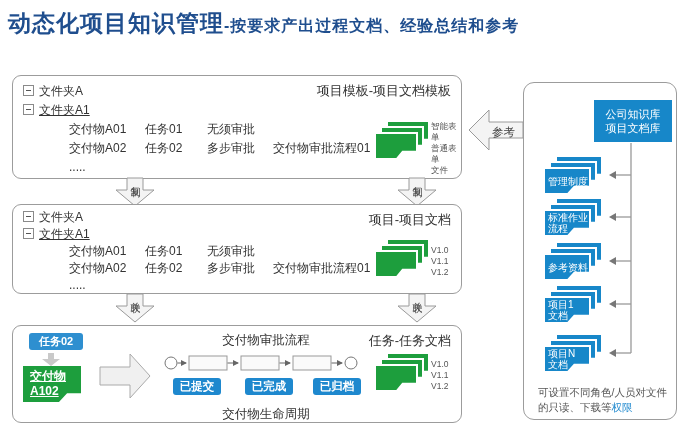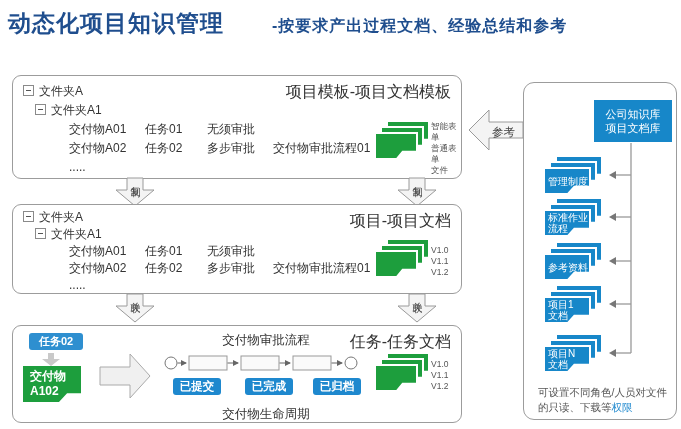--- a/index.html
+++ b/index.html
@@ -3,31 +3,31 @@
 <meta charset="utf-8">
 <style>
   html,body{margin:0;padding:0;background:#fff;}
   .stage{position:relative;width:681px;height:429px;background:#fff;overflow:hidden;
          font-family:"Liberation Sans","DejaVu Sans",sans-serif;}
   .pre{white-space:pre-line;}
 
   
   .title{position:absolute;left:8px;top:8px;color:var(--title_blue);font-weight:bold;}
   .title .main{font-size:23px;letter-spacing:1px;}
-  .title .sub{font-size:16px;letter-spacing:1px;margin-left:48px;}
+  .title .sub{font-size:16px;letter-spacing:1px;}
 
   
   .panel{position:absolute;background:#fff;border:1px solid #9c9c9c;border-radius:9px;}
-  .box-label{position:absolute;top:6px;right:10px;font-size:16px;color:#333;}
+  .box-label{position:absolute;top:6px;right:10px;font-size:13px;color:#333;}
 
   
   .tree{position:absolute;left:10px;top:6px;font-size:12px;color:#333;}
   .tree1 .t-line{height:19px;line-height:19px;}
   .tree2 .t-line{height:17px;line-height:17px;}
-  .lv1{margin-left:12px;}
+  .lv1{text-decoration:underline;}
   .lv2{margin-left:46px;}
   .toggle{display:inline-block;width:9px;height:9px;border:1px solid #8a8a8a;
           background:linear-gradient(#555,#555) center/5px 1px no-repeat;
           margin-right:5px;vertical-align:-1px;}
   .col{display:inline-block;}
   .col.d{width:76px;} .col.t{width:62px;} .col.a{width:66px;}
 
   
   .doc-stack{position:absolute;line-height:0;}
   .stack-label{position:absolute;left:1px;top:13px;width:43px;height:24px;z-index:2;
@@ -41,21 +41,21 @@
             writing-mode:vertical-rl;text-orientation:upright;
             font-size:10px;color:#444;letter-spacing:1px;}
   .h-label{position:absolute;top:50%;transform:translateY(-50%);font-size:11.5px;color:#444;}
 
   
   .badge{position:absolute;color:#fff;text-align:center;}
   .task-badge{width:54px;height:17px;line-height:17px;font-size:11px;font-weight:600;
               border-radius:3px;background:var(--badge_blue);}
   .deliv-badge{width:58px;height:36px;font-size:12px;font-weight:600;line-height:15px;
                background:var(--doc_green);text-align:left;padding:3px 0 0 7px;box-sizing:border-box;
-               clip-path:polygon(0 0,100% 0,100% 76%,76% 76%,62% 100%,0 100%);}
+               clip-path:polygon(0 0,100% 0,100% 76%,76% 76%,62% 100%,0 100%);text-decoration:underline;}
   .status-btn{position:absolute;width:48px;height:17px;line-height:17px;border-radius:3px;
               background:var(--button_blue);color:#fff;font-size:11.5px;font-weight:600;text-align:center;}
   .flow-caption{position:absolute;width:190px;text-align:center;font-size:12.5px;color:#333;}
 
   
   .kb-header{position:absolute;left:70px;top:17px;width:78px;height:42px;box-sizing:border-box;
              background:var(--doc_blue);color:#fff;font-size:11px;line-height:14px;
              text-align:center;padding-top:7px;}
   .kb-note{position:absolute;left:14px;top:302px;width:132px;font-size:10.5px;
            line-height:15px;color:#555;}

